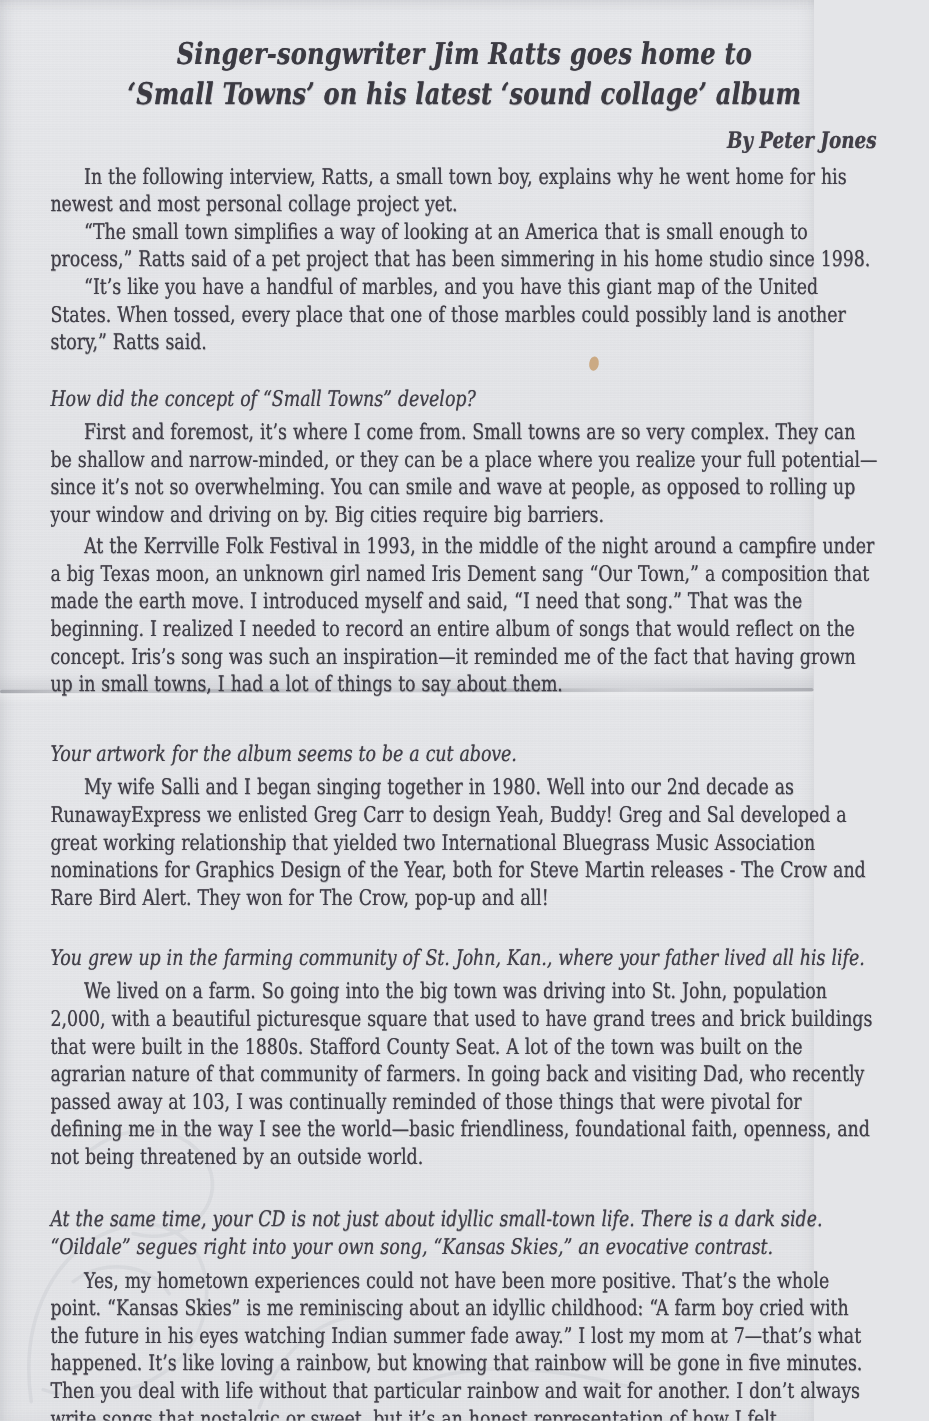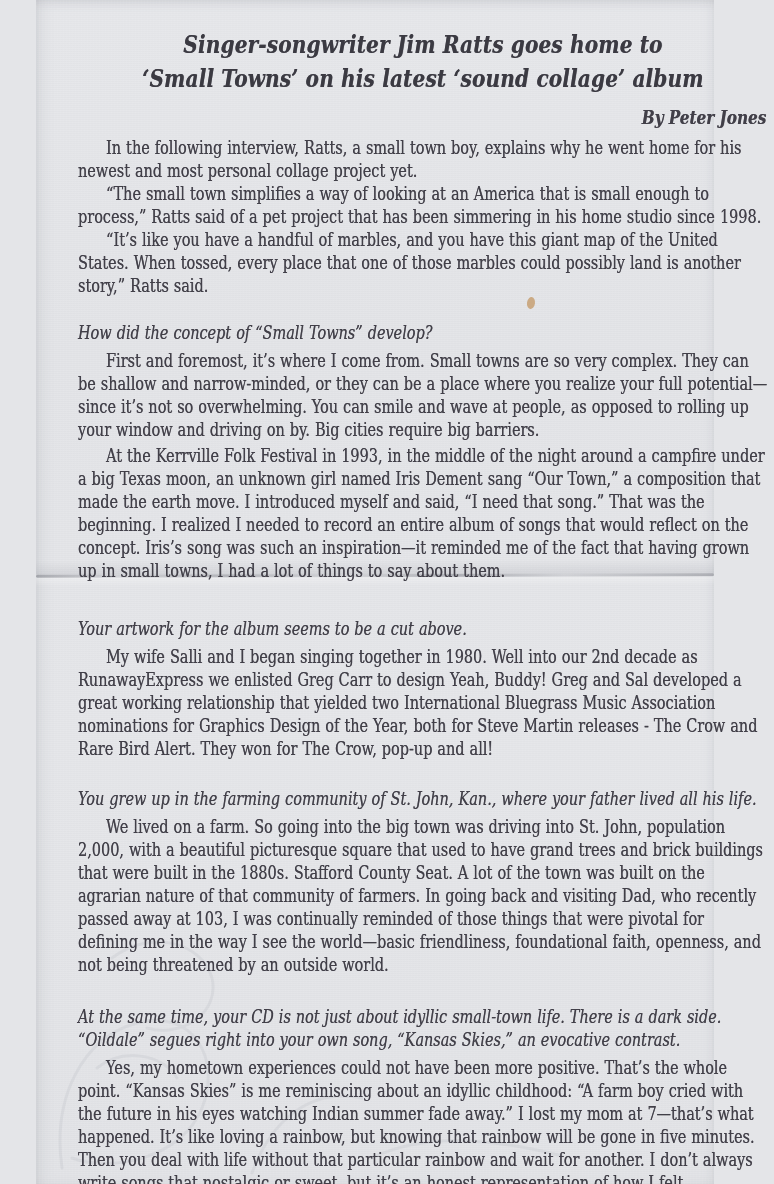--- a/index.html
+++ b/index.html
@@ -13,21 +13,20 @@
     color: #413f48;
   }
   .page {
     position: relative;
     width: 678px;
     height: 1184px;
     background: linear-gradient(180deg, #e6e7ea 0%, #e3e4e7 30%, #e5e6e9 62%, #e2e3e6 100%);
     box-shadow: inset 10px 0 18px -12px rgba(120,122,132,0.35),
                 inset -8px 0 16px -12px rgba(120,122,132,0.28),
                 inset 0 10px 14px -12px rgba(120,122,132,0.30);
-    margin-left: 36px;
   }
   .texture {
     position: absolute;
     inset: 0;
     background:
       repeating-linear-gradient(90deg, rgba(255,255,255,0.045) 0 1px, rgba(0,0,0,0) 1px 3px),
       repeating-linear-gradient(0deg, rgba(168,172,182,0.05) 0 1px, rgba(0,0,0,0) 1px 2px);
     pointer-events: none;
     z-index: 1;
   }

